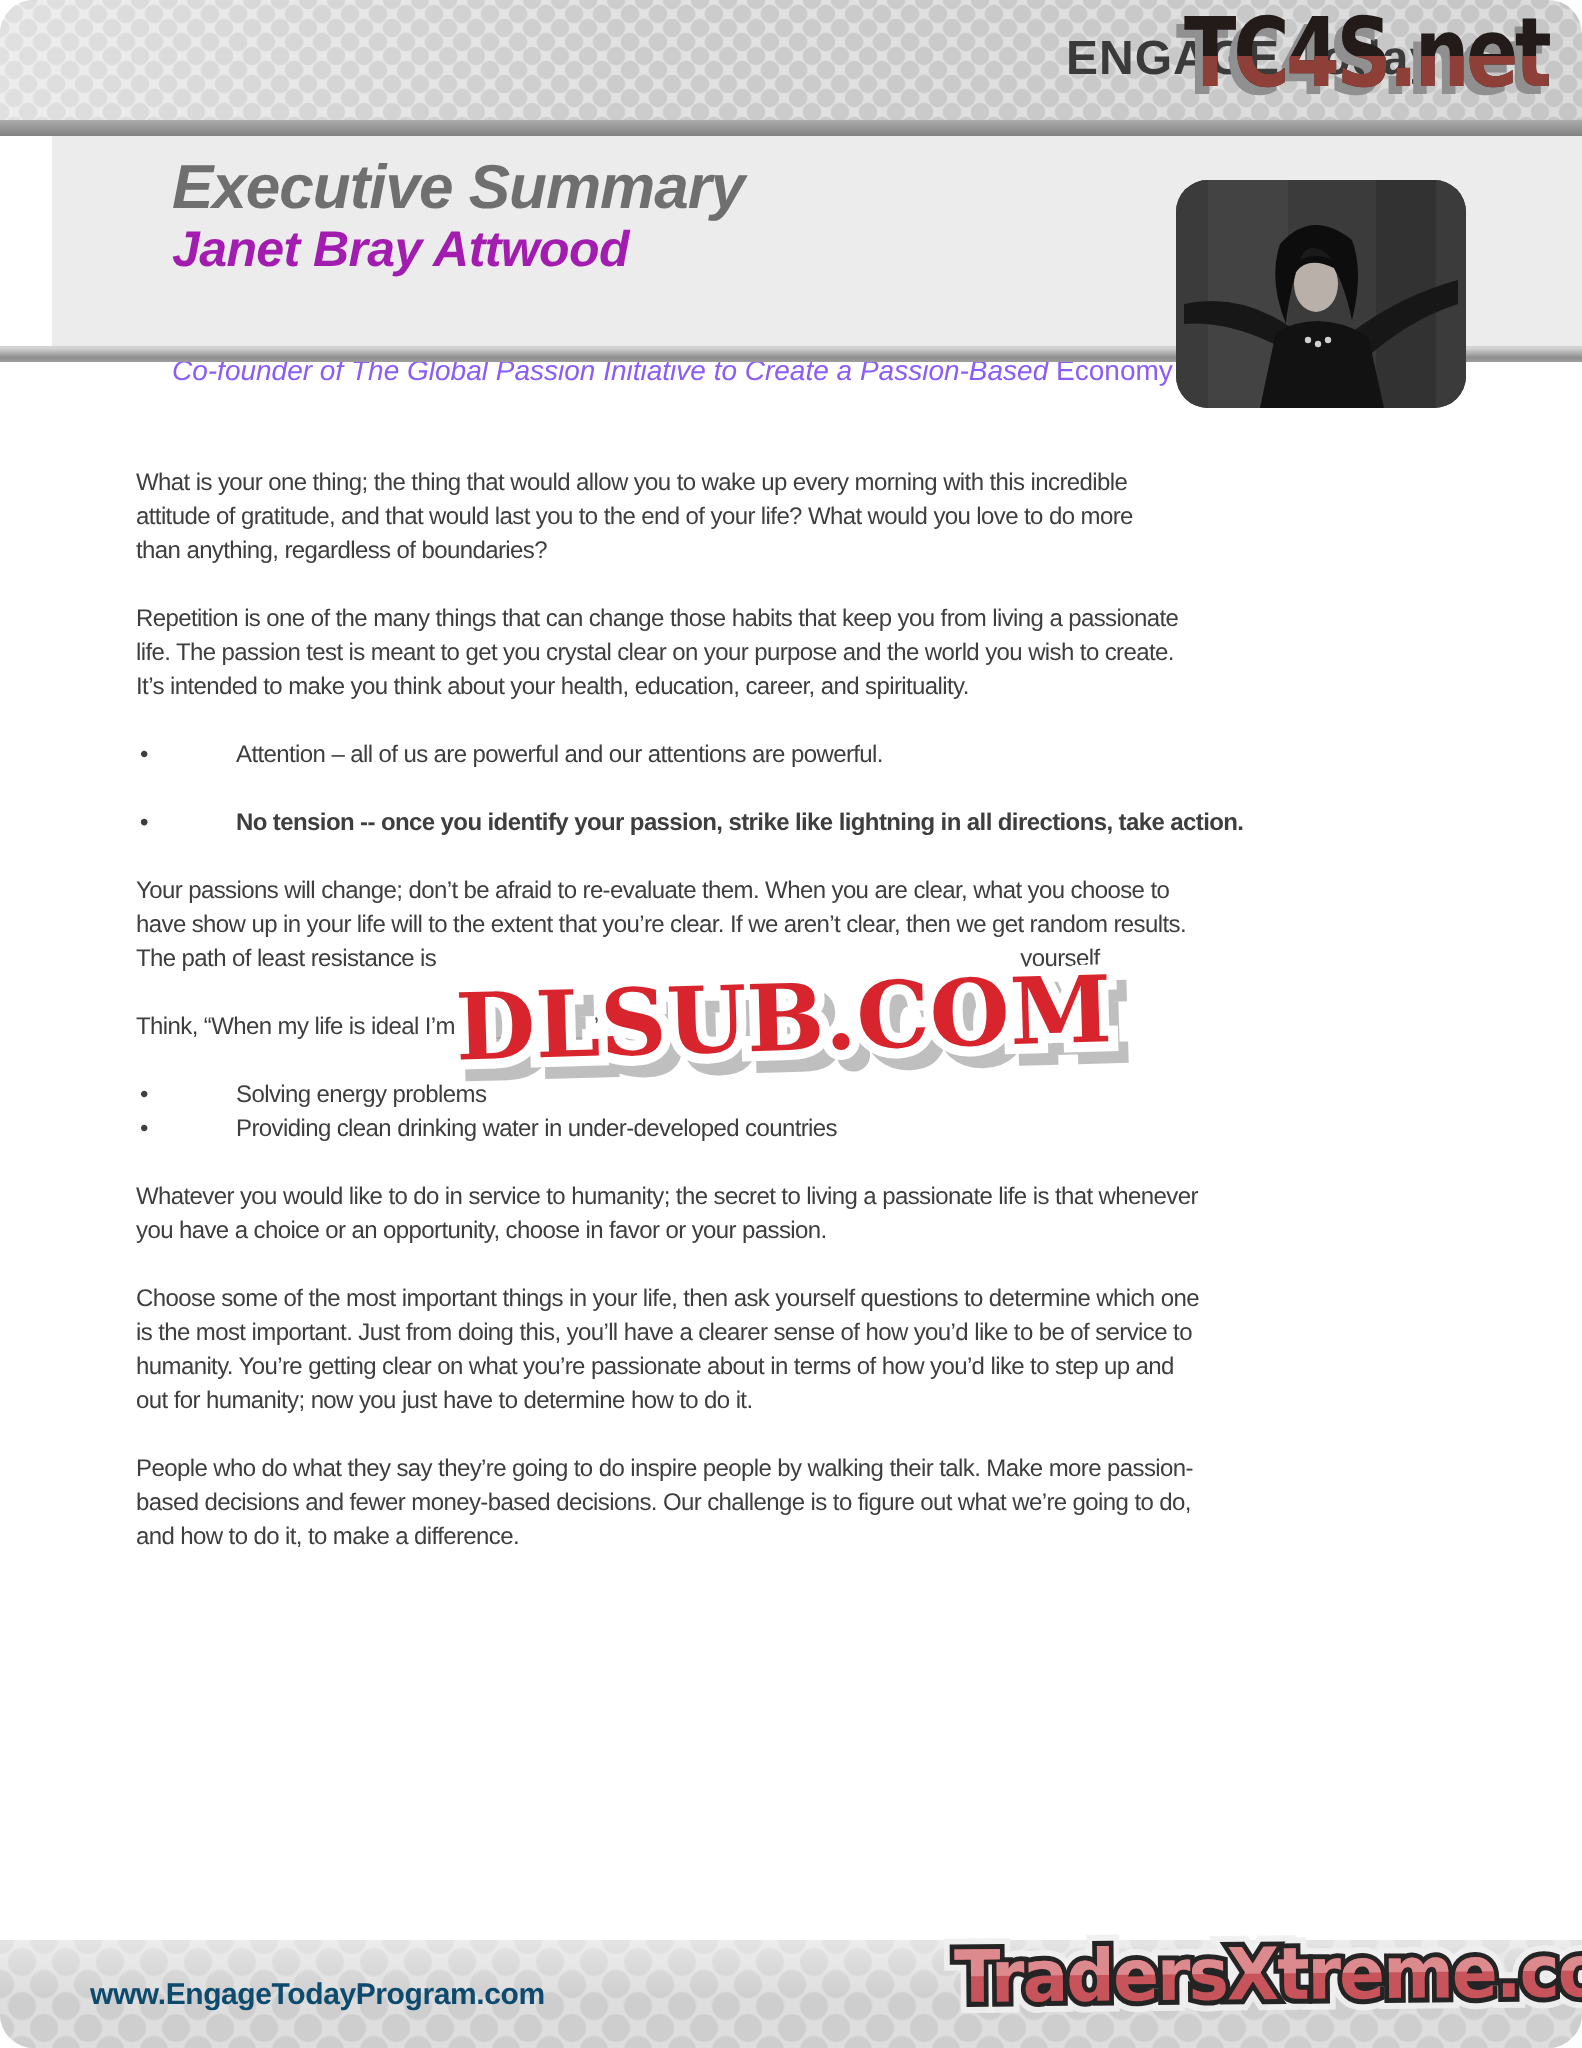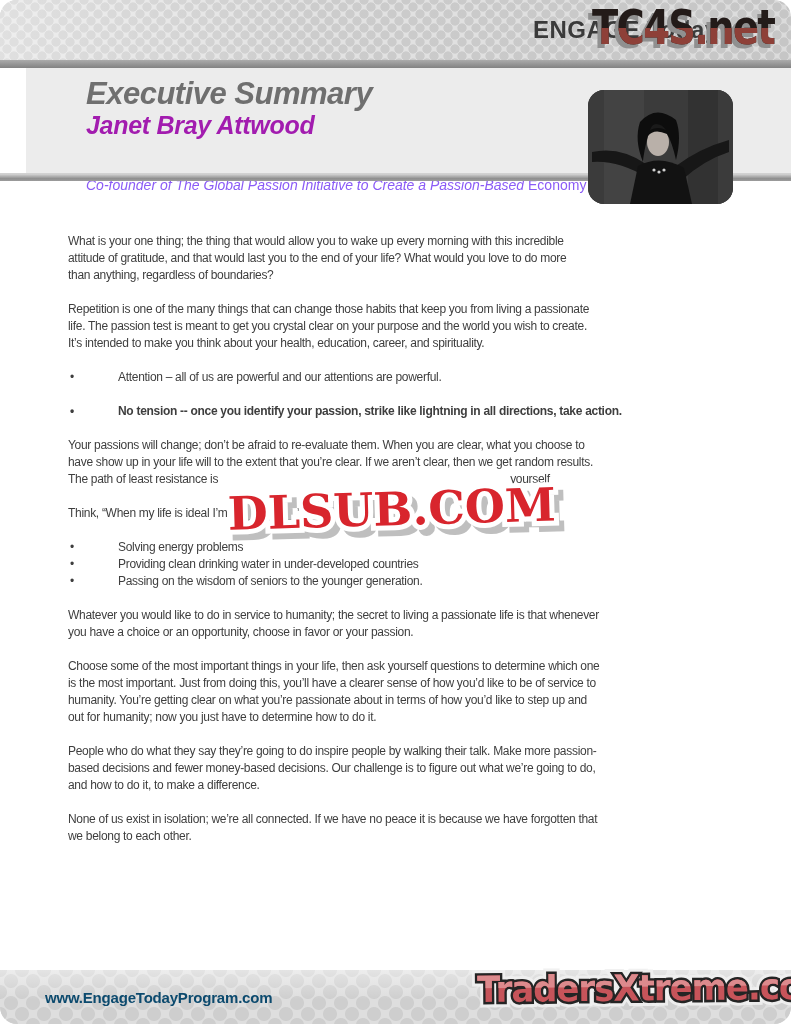--- a/index.html
+++ b/index.html
@@ -139,33 +139,30 @@
         <li>Attention – all of us are powerful and our attentions are powerful.</li>
         <li>No tension -- once you identify your passion, strike like lightning in all directions, take action.</li>
       </ul>
       <p class="para m0">Your passions will change; don’t be afraid to re-evaluate them. When you are clear, what you choose to
 have show up in your life will to the extent that you’re clear. If we aren’t clear, then we get random results.</p>
       <p class="para"><span>The path of least resistance is</span><span class="spacer"></span><span>yourself</span></p>
       <p class="para">Think, “When my life is ideal I’m __________.”</p>
       <ul class="bullets tight">
         <li>Solving energy problems</li>
         <li>Providing clean drinking water in under-developed countries</li>
-        <li>Passing on the wisdom of seniors to the younger generation.</li>
       </ul>
       <p class="para">Whatever you would like to do in service to humanity; the secret to living a passionate life is that whenever
 you have a choice or an opportunity, choose in favor or your passion.</p>
       <p class="para">Choose some of the most important things in your life, then ask yourself questions to determine which one
 is the most important. Just from doing this, you’ll have a clearer sense of how you’d like to be of service to
 humanity. You’re getting clear on what you’re passionate about in terms of how you’d like to step up and
 out for humanity; now you just have to determine how to do it.</p>
       <p class="para">People who do what they say they’re going to do inspire people by walking their talk. Make more passion-
 based decisions and fewer money-based decisions. Our challenge is to figure out what we’re going to do,
 and how to do it, to make a difference.</p>
-      <p class="para">None of us exist in isolation; we’re all connected. If we have no peace it is because we have forgotten that
-we belong to each other.</p>
     </div>
 
   <div class="dlsub">
     <span class="dl-sh">DLSUB.COM</span>
     <span class="dl-ol">DLSUB.COM</span>
     <span class="dl-f">DLSUB.COM</span>
   </div>
 
   <div class="band-foot"></div>
   <div class="foot-url">www.EngageTodayProgram.com</div>

